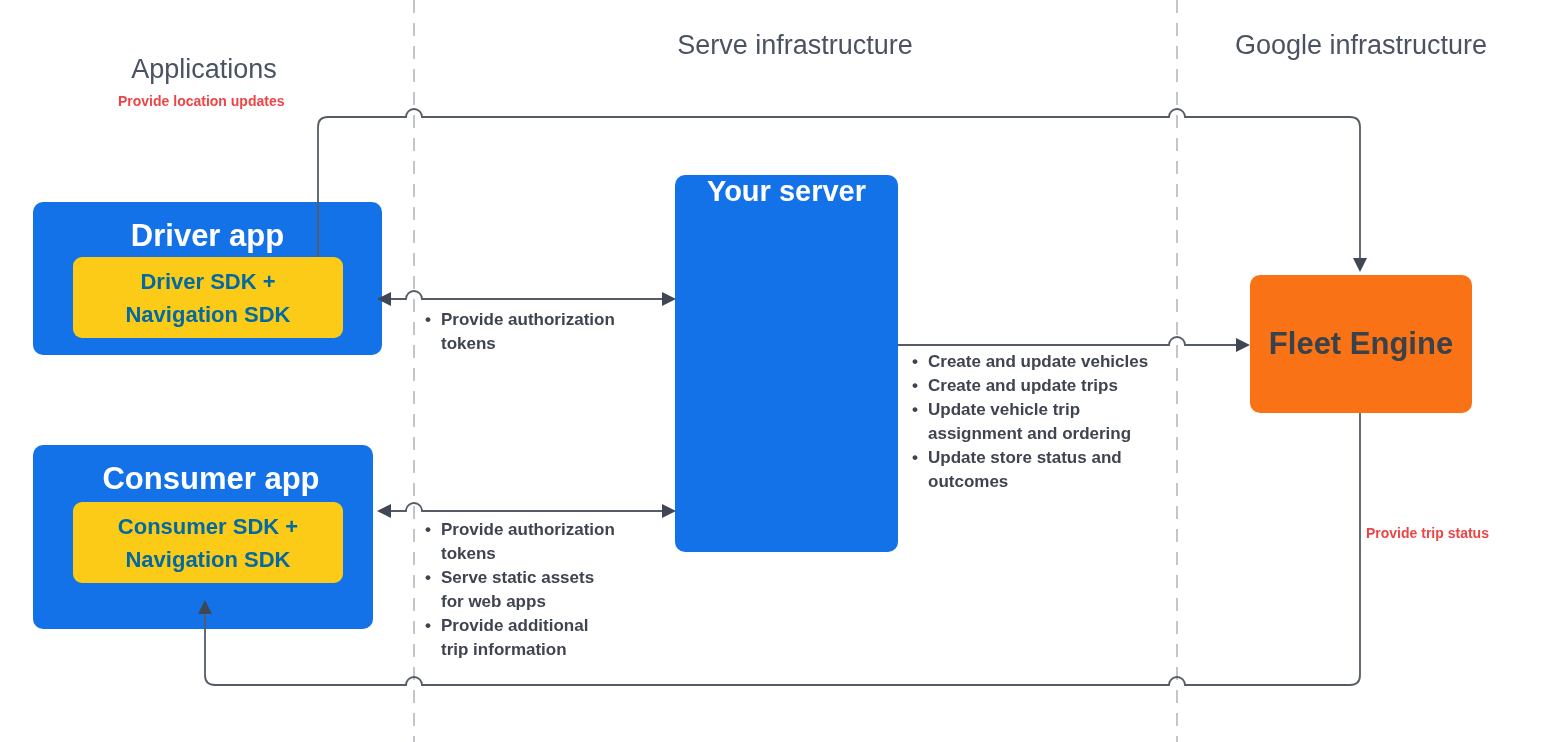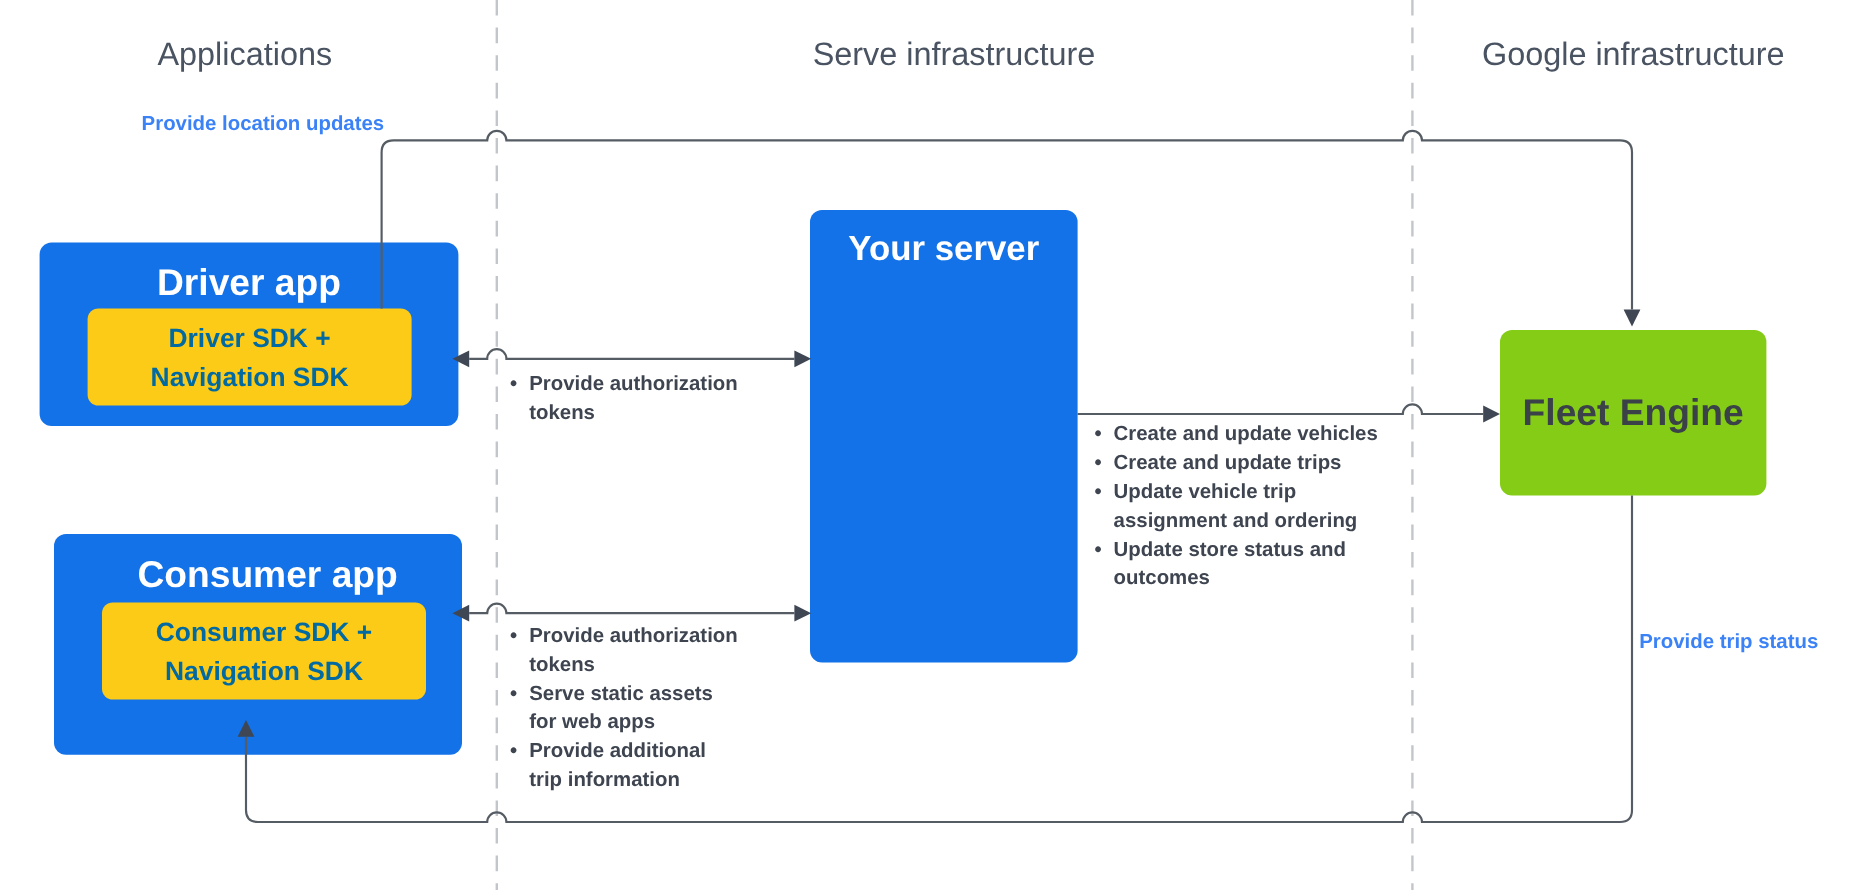--- a/index.html
+++ b/index.html
@@ -5,30 +5,30 @@
   html,body{margin:0;padding:0;background:#ffffff;}
   .canvas{
     position:relative;width:1559px;height:742px;overflow:hidden;
     font-family:"Liberation Sans",sans-serif;background:#ffffff;
   }
   .col-header{
     position:absolute;top:30px;font-size:27px;font-weight:400;
     color:#4A5361;transform:translateX(-50%);white-space:nowrap;
   }
   .edge-label{
-    position:absolute;font-size:17px;font-weight:700;color:#3b82f6;white-space:nowrap;
+    position:absolute;font-size:14px;font-weight:700;color:#ef4444;white-space:nowrap;
   }
   .node{position:absolute;border-radius:10px;box-sizing:border-box;}
   .node.blue{background:#1372E8;}
-  .node.yellow{background:#84cc16;}
+  .node.yellow{background:#f97316;}
   .node-title{
     color:#ffffff;font-weight:700;font-size:31px;text-align:center;line-height:1.15;
   }
   .app .node-title{padding-top:16px;}
-  .server .node-title{padding-top:17px;font-size:29px;}
+  .server .node-title{font-size:29px;}
   .sdk-box{
     position:absolute;background:#FBCB17;border-radius:9px;
     display:flex;align-items:center;justify-content:center;text-align:center;
     font-weight:700;font-size:22px;line-height:33px;color:#0369a1;white-space:pre-line;
   }
   .fleet{
     display:flex;align-items:center;justify-content:center;
     font-weight:700;font-size:31px;color:#3A4148;
   }
   .notes{position:absolute;}
@@ -38,34 +38,34 @@
   }
   .note::before{content:"\2022";position:absolute;left:1px;top:0;}
   svg.overlay{position:absolute;left:0;top:0;z-index:5;pointer-events:none;}
   .node,.notes,.edge-label,.col-header{z-index:2;}
 </style>
 </head>
 <body>
 
 <div class="canvas">
 
-  <div class="col-header" style="left:204px;">Applications</div>
+  <div class="col-header" style="left:204px;margin-top:24px;">Applications</div>
   <div class="col-header" style="left:795px;">Serve infrastructure</div>
   <div class="col-header" style="left:1361px;text-align:center;">Google infrastructure</div>
 
   <div class="edge-label" style="left:118px;top:93px;">Provide location updates</div>
   <div class="edge-label" style="left:1366px;top:525px;">Provide trip status</div>
 
   <div class="node blue app" style="left:33px;top:202px;width:349px;height:153px;">
     <div class="node-title">Driver app</div>
     <div class="sdk-box" style="left:40px;top:55px;width:270px;height:81px;">Driver SDK +
 Navigation SDK</div>
   </div>
 
-  <div class="node blue app" style="left:45px;top:445px;width:340px;height:184px;padding-left:16px;">
+  <div class="node blue app" style="left:33px;top:445px;width:340px;height:184px;padding-left:16px;">
     <div class="node-title">Consumer app</div>
     <div class="sdk-box" style="left:40px;top:57px;width:270px;height:81px;">Consumer SDK +
 Navigation SDK</div>
   </div>
 
   <div class="node blue server" style="left:675px;top:175px;width:223px;height:377px;">
     <div class="node-title">Your server</div>
   </div>
 
   <div class="node yellow fleet" style="left:1250px;top:275px;width:222px;height:138px;">

